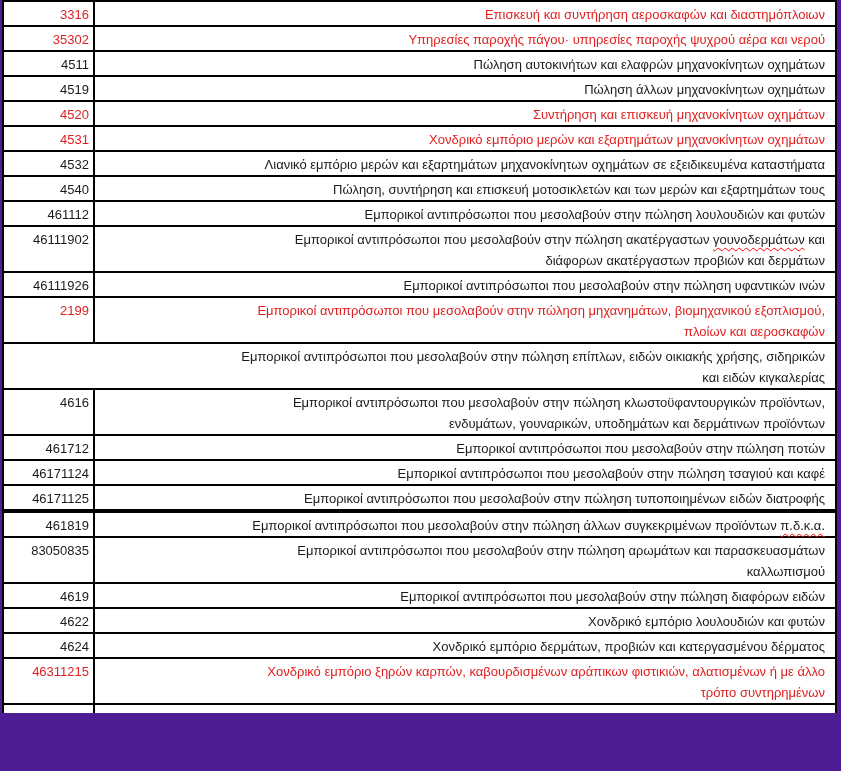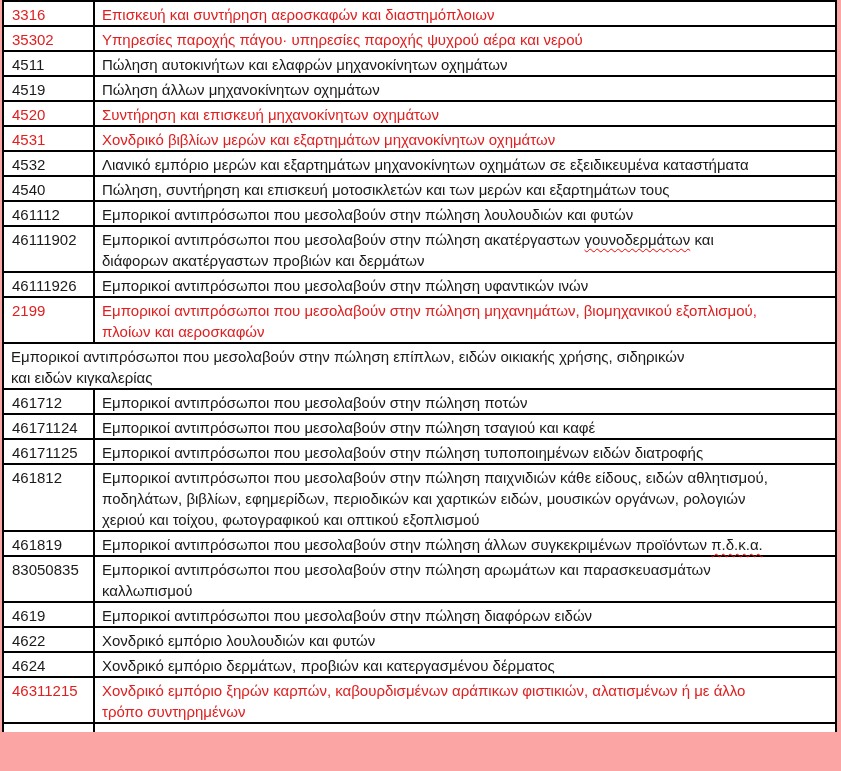--- a/index.html
+++ b/index.html
@@ -2,25 +2,26 @@
 <html style="--highlight-color: #e02020; --text-color: #1a1a1a; --border-color: #000000; --spellcheck-color: #ff0000;"><head>
 <meta charset="utf-8">
 <style>
   * { box-sizing: border-box; }
   html, body { margin: 0; padding: 0; background: #ffffff; }
   #screen {
     position: relative;
     width: 841px;
     height: 771px;
     overflow: hidden;
-    background: #fca5a5;
+    background: #4c1d95;
     font-family: "Liberation Sans", sans-serif;
-    font-size: 15px;
+    font-size: 13px;
     line-height: 21px;
     color: var(--text-color, #1a1a1a);
+    text-align: right;
   }
   .codes-table {
     position: absolute;
     left: 2px;
     top: 0;
     width: 835px;
     border: 2px solid var(--border-color, #000);
     border-bottom: 0;
     background: #fff;
   }
@@ -77,21 +78,21 @@
       <div class="trow">
         <div class="cell-code">4519</div>
         <div class="cell-desc"><span>Πώληση άλλων μηχανοκίνητων οχημάτων</span></div>
       </div>
       <div class="trow red">
         <div class="cell-code">4520</div>
         <div class="cell-desc"><span>Συντήρηση και επισκευή μηχανοκίνητων οχημάτων</span></div>
       </div>
       <div class="trow red">
         <div class="cell-code">4531</div>
-        <div class="cell-desc"><span>Χονδρικό βιβλίων μερών και εξαρτημάτων μηχανοκίνητων οχημάτων</span></div>
+        <div class="cell-desc"><span>Χονδρικό εμπόριο μερών και εξαρτημάτων μηχανοκίνητων οχημάτων</span></div>
       </div>
       <div class="trow">
         <div class="cell-code">4532</div>
         <div class="cell-desc"><span>Λιανικό εμπόριο μερών και εξαρτημάτων μηχανοκίνητων οχημάτων σε εξειδικευμένα καταστήματα</span></div>
       </div>
       <div class="trow">
         <div class="cell-code">4540</div>
         <div class="cell-desc"><span>Πώληση, συντήρηση και επισκευή μοτοσικλετών και των μερών και εξαρτημάτων τους</span></div>
       </div>
       <div class="trow">
@@ -110,36 +111,37 @@
       <div class="trow red">
         <div class="cell-code">2199</div>
         <div class="cell-desc"><span>Εμπορικοί αντιπρόσωποι που μεσολαβούν στην πώληση μηχανημάτων, βιομηχανικού εξοπλισμού,
 πλοίων και αεροσκαφών</span></div>
       </div>
       <div class="trow">
         <div class="cell-desc"><span>Εμπορικοί αντιπρόσωποι που μεσολαβούν στην πώληση επίπλων, ειδών οικιακής χρήσης, σιδηρικών
 και ειδών κιγκαλερίας</span></div>
       </div>
       <div class="trow">
+        <div class="cell-code">4616</div>
+        <div class="cell-desc"><span>Εμπορικοί αντιπρόσωποι που μεσολαβούν στην πώληση κλωστοϋφαντουργικών προϊόντων,
+ενδυμάτων, γουναρικών, υποδημάτων και δερμάτινων προϊόντων</span></div>
+      </div>
+      <div class="trow">
         <div class="cell-code">461712</div>
         <div class="cell-desc"><span>Εμπορικοί αντιπρόσωποι που μεσολαβούν στην πώληση ποτών</span></div>
       </div>
       <div class="trow">
         <div class="cell-code">46171124</div>
         <div class="cell-desc"><span>Εμπορικοί αντιπρόσωποι που μεσολαβούν στην πώληση τσαγιού και καφέ</span></div>
       </div>
       <div class="trow">
         <div class="cell-code">46171125</div>
         <div class="cell-desc"><span>Εμπορικοί αντιπρόσωποι που μεσολαβούν στην πώληση τυποποιημένων ειδών διατροφής</span></div>
       </div>
       <div class="trow">
-        <div class="cell-code">461812</div>
-        <div class="cell-desc"><span>Εμπορικοί αντιπρόσωποι που μεσολαβούν στην πώληση παιχνιδιών κάθε είδους, ειδών αθλητισμού,
-ποδηλάτων, βιβλίων, εφημερίδων, περιοδικών και χαρτικών ειδών, μουσικών οργάνων, ρολογιών
-χεριού και τοίχου, φωτογραφικού και οπτικού εξοπλισμού</span></div>
       </div>
       <div class="trow">
         <div class="cell-code">461819</div>
         <div class="cell-desc"><span>Εμπορικοί αντιπρόσωποι που μεσολαβούν στην πώληση άλλων συγκεκριμένων προϊόντων </span><span class="misspelled">π.δ.κ.α.</span></div>
       </div>
       <div class="trow">
         <div class="cell-code">83050835</div>
         <div class="cell-desc"><span>Εμπορικοί αντιπρόσωποι που μεσολαβούν στην πώληση αρωμάτων και παρασκευασμάτων
 καλλωπισμού</span></div>
       </div>

